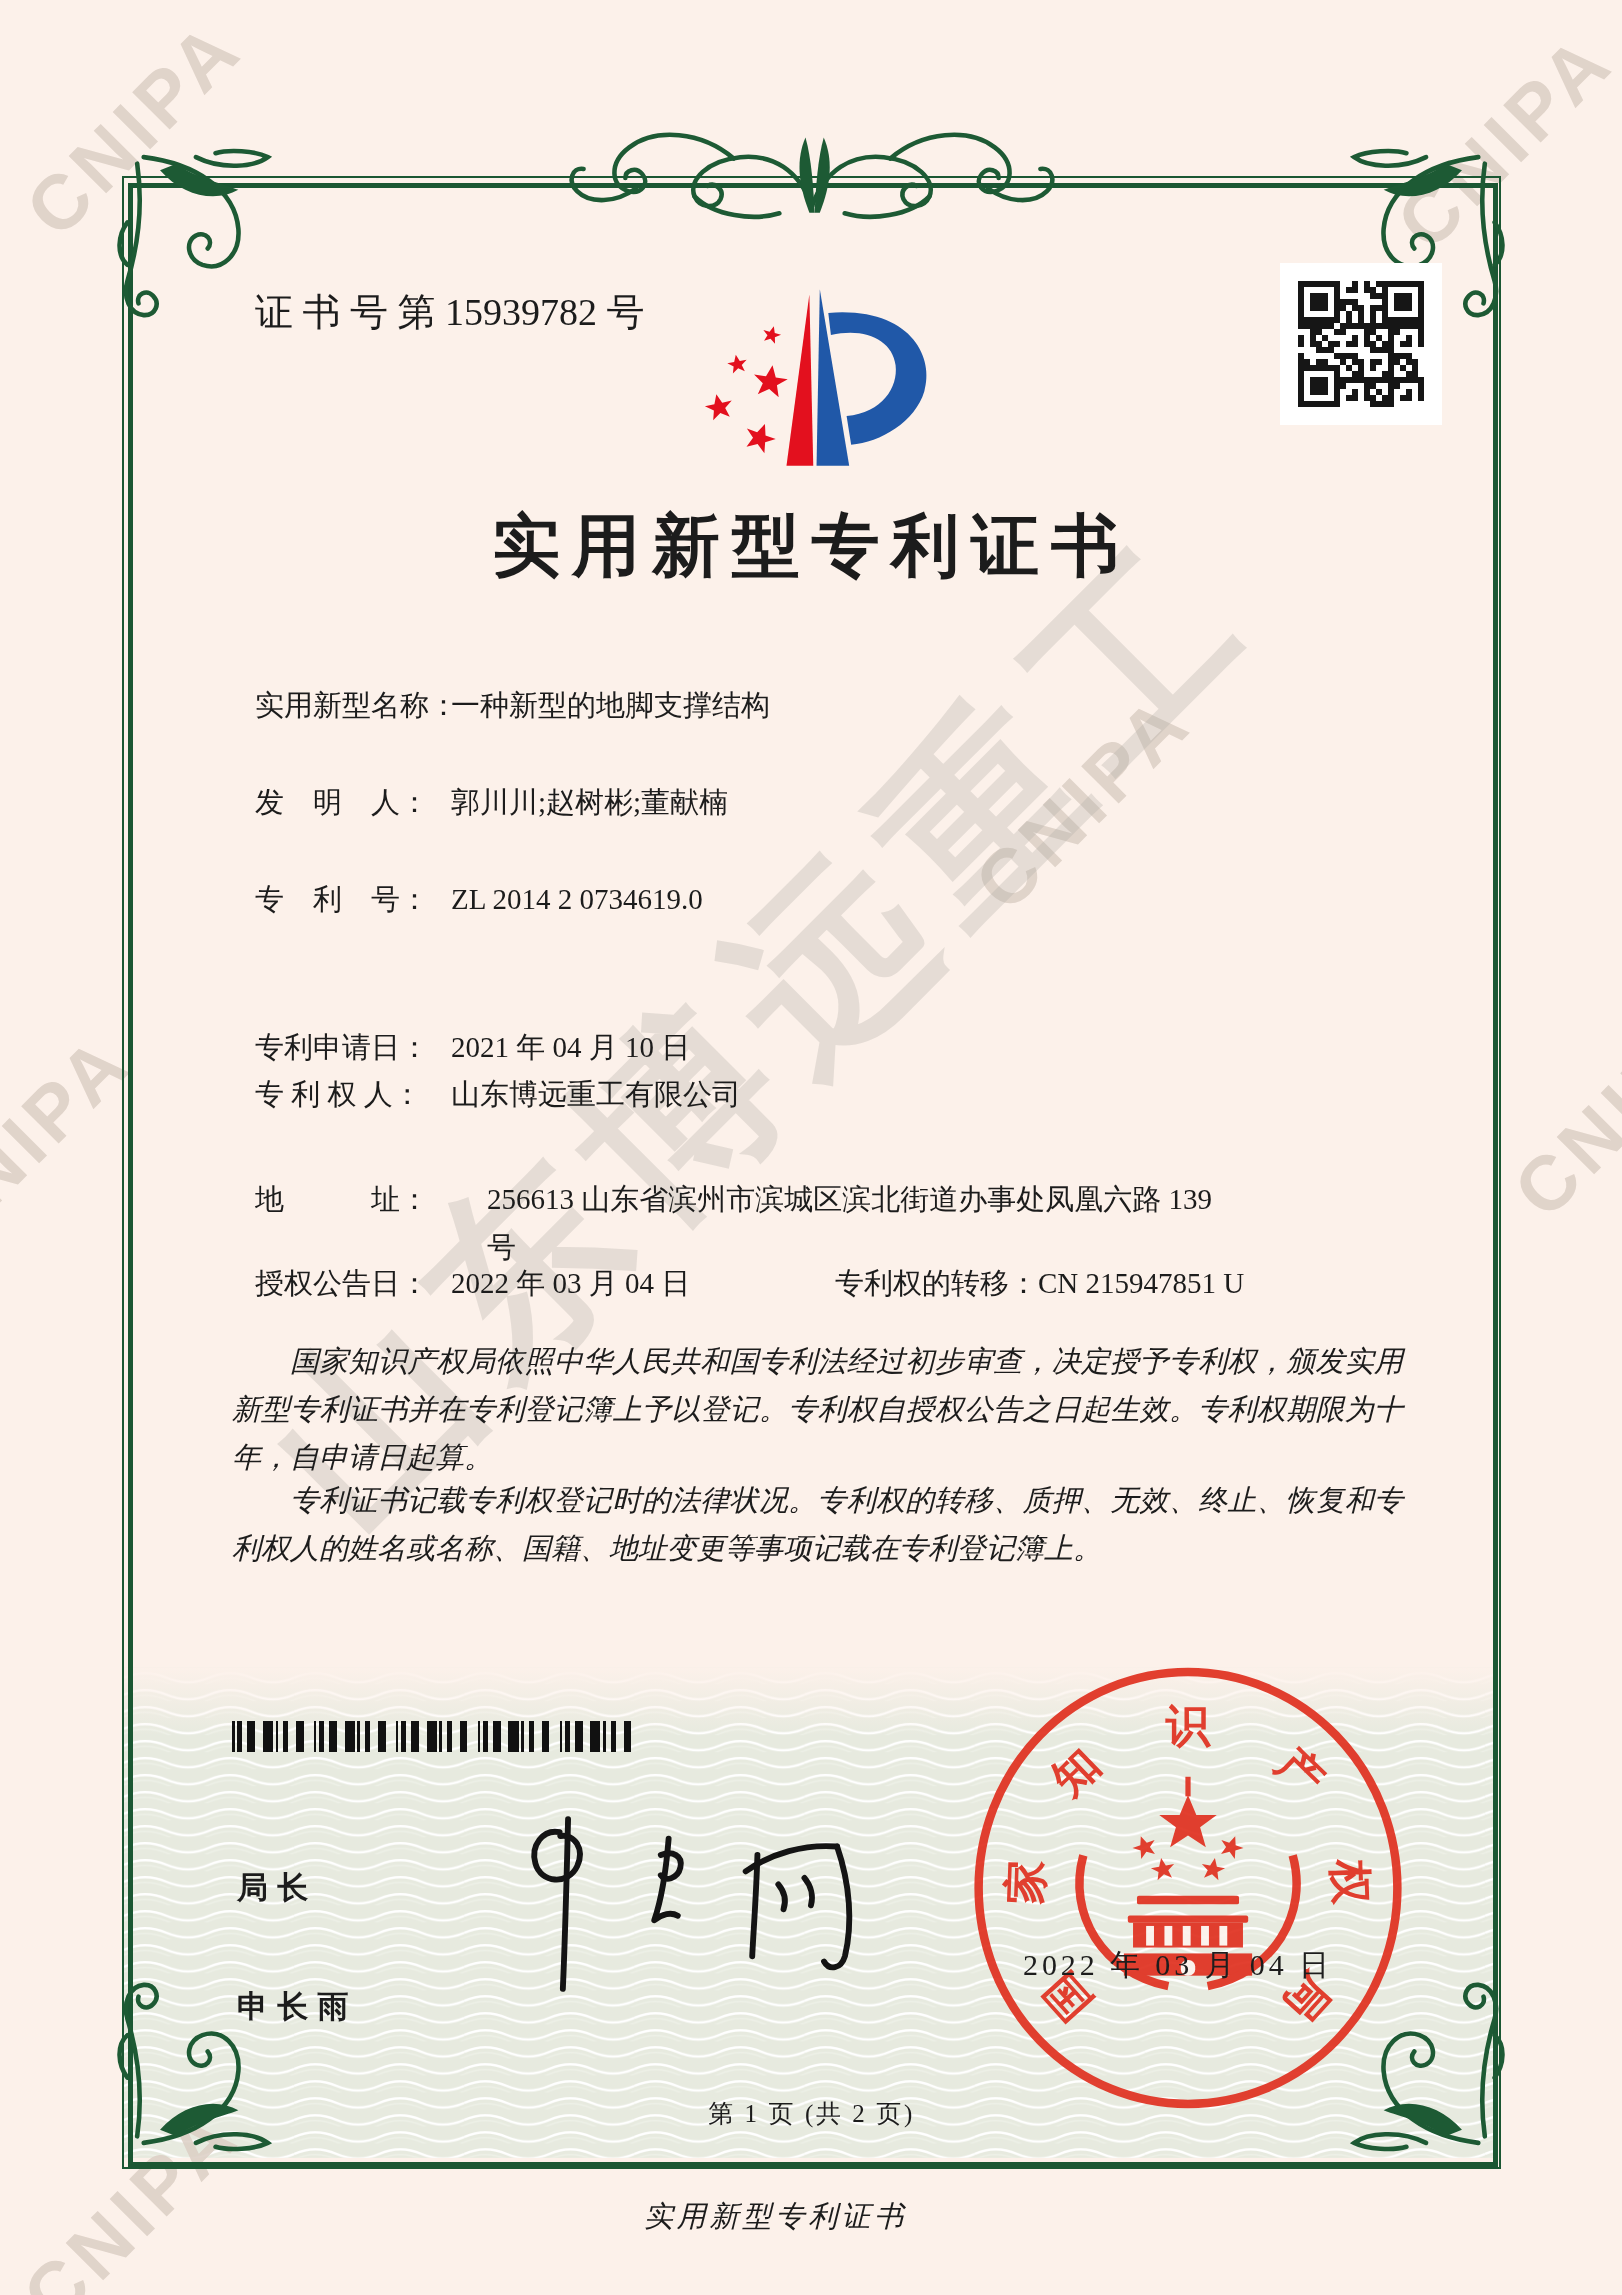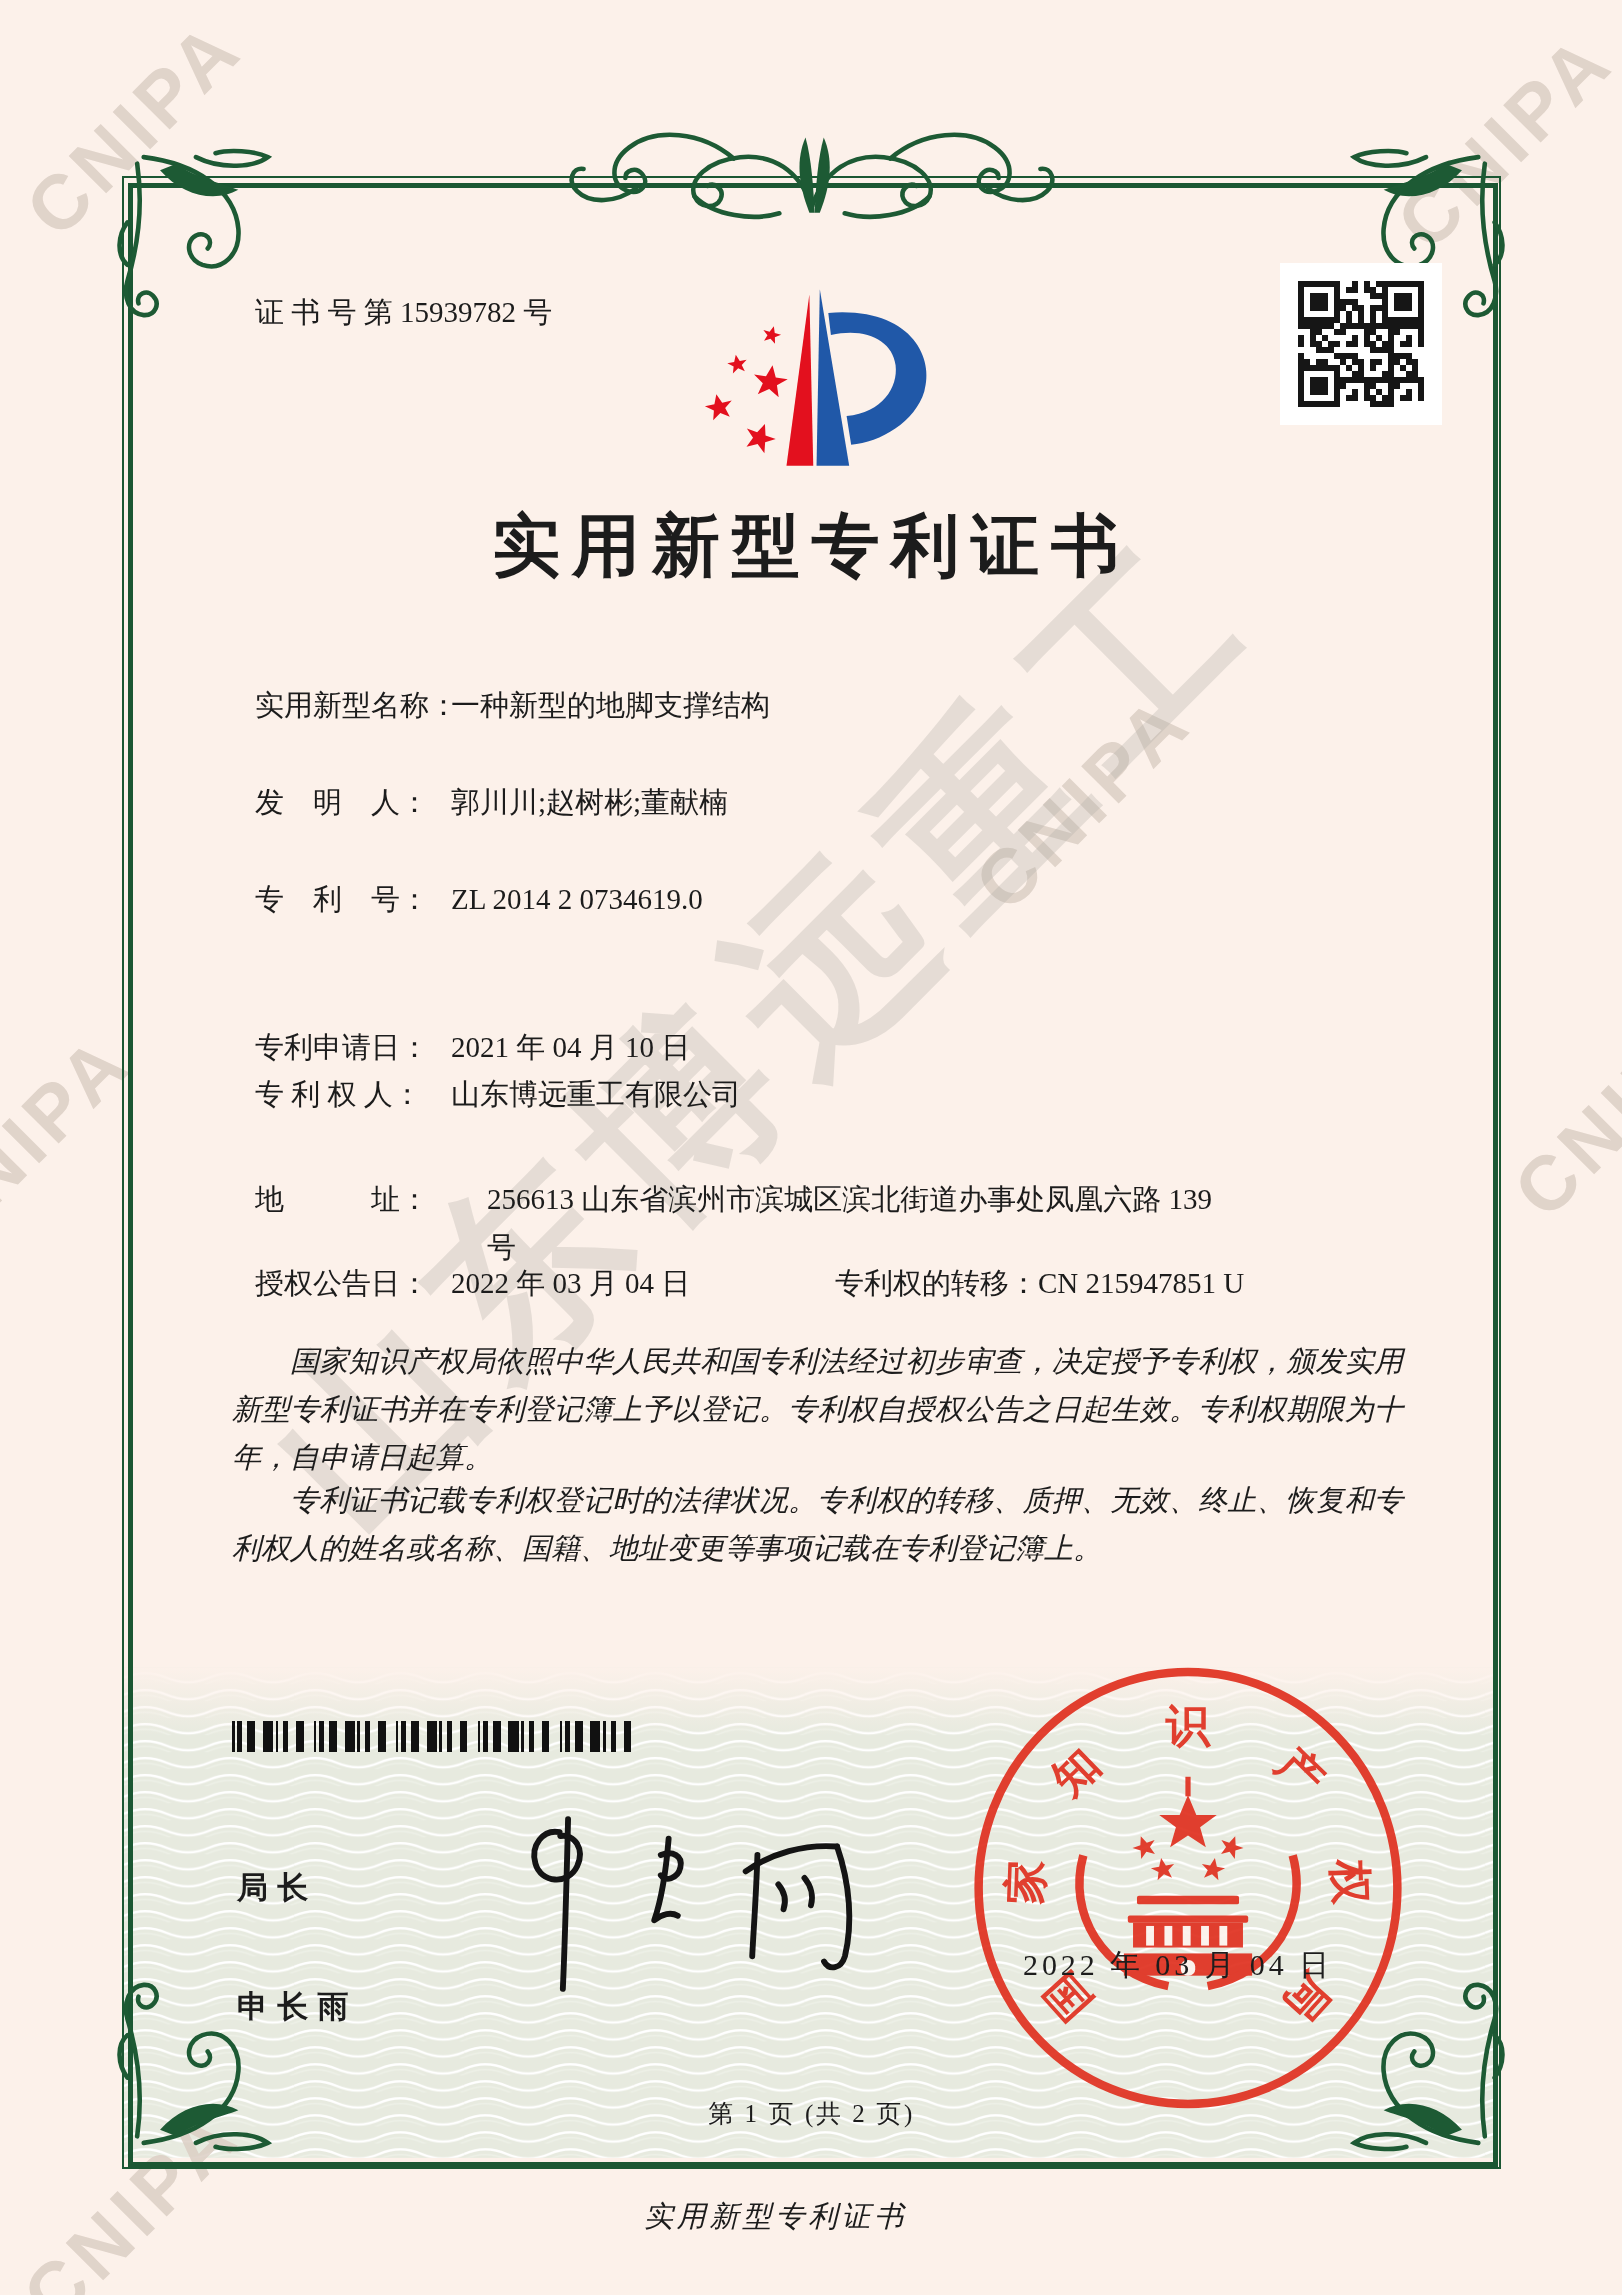--- a/index.html
+++ b/index.html
@@ -17,21 +17,21 @@
   .frame-inner{position:absolute;left:128px;top:183px;width:1360px;height:1974px;
     border:5.2px solid #1b5733;z-index:3;}
   .orn{position:absolute;z-index:3;}
   
   .waves{position:absolute;left:124px;top:1667px;z-index:1;}
   
   .row{position:absolute;left:255px;height:39px;line-height:39px;font-size:29px;
     white-space:nowrap;z-index:4;}
   .lbl{display:inline-block;width:196px;}
   .cert-no{position:absolute;left:255px;top:293px;height:39px;line-height:39px;
-    font-size:29px;z-index:4;}
+    font-size:38px;z-index:4;}
   .title{position:absolute;left:0;top:501px;width:1623px;text-align:center;
     font-size:68px;font-weight:bold;letter-spacing:11.8px;z-index:4;}
   .kai{font-style:italic;}
   .para{position:absolute;left:232px;width:1171px;font-size:29px;line-height:48px;
     text-indent:58px;text-align:justify;z-index:4;}
   .addr-val{display:inline-block;vertical-align:top;width:877px;line-height:48px;margin-left:36px;}
   .addr-val span{display:block;}
   .signer{position:absolute;left:237px;font-family:"Liberation Sans","DejaVu Sans",sans-serif;
     font-weight:bold;font-size:31px;letter-spacing:9.2px;z-index:4;}
   .page-foot{position:absolute;left:0;top:2097px;width:1623px;text-align:center;

